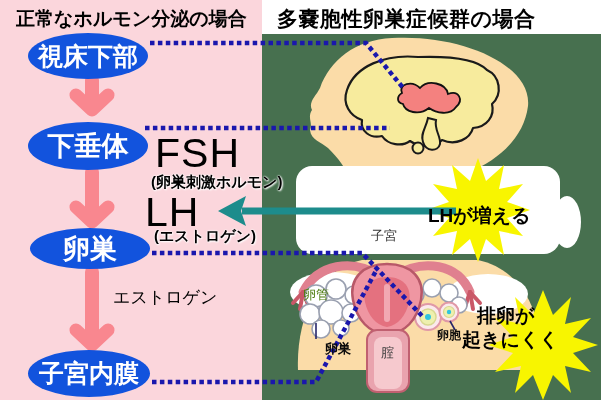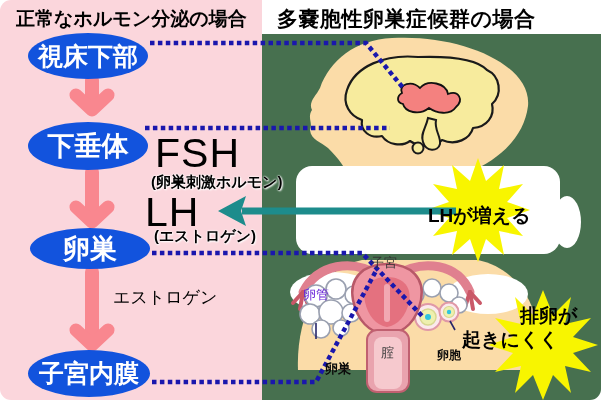--- a/index.html
+++ b/index.html
@@ -1,38 +1,38 @@
 <!DOCTYPE html>
 <html><head>
 <meta charset="utf-8">
 <style>
   html,body{margin:0;padding:0;background:#fff;}
   .canvas{
     position:relative;width:601px;height:400px;overflow:hidden;
-    font-family:"Liberation Sans","DejaVu Sans",sans-serif;color:#000;border-radius:11px;
+    font-family:"Liberation Sans","DejaVu Sans",sans-serif;color:#000;
   }
   .abs{position:absolute;}
   .left-bg{left:0;top:0;width:262px;height:400px;background:#fbd6dc;}
   .right-top-strip{left:262px;top:0;width:339px;height:34px;background:#ffffff;}
   .right-green{left:262px;top:34px;width:339px;height:366px;background:#47704f;}
   .title{font-weight:bold;white-space:nowrap;}
   .title-left{left:16px;top:6px;font-size:19px;}
   .title-right{left:277px;top:5px;font-size:21px;letter-spacing:.5px;}
   .node{
     background:#1253dd;color:#fff;font-weight:bold;border-radius:50%;
     display:flex;align-items:center;justify-content:center;white-space:nowrap;
   }
   .big-hormone{font-size:41px;line-height:1;letter-spacing:1px;}
   .sub-hormone{
     font-size:15px;font-weight:600;white-space:nowrap;
     text-shadow:0 0 2px #fff,0 0 2px #fff,1px 1px 2px #fff;
   }
   .between-text{font-size:17px;line-height:18px;white-space:nowrap;}
   .anat-label{font-size:13px;white-space:nowrap;color:#333;}
-  .anat-bold{font-weight:bold;color:#0a0a0a;margin-top:20px;}
+  .anat-bold{font-weight:bold;color:#0a0a0a;}
   .star-text{font-size:19px;font-weight:bold;white-space:nowrap;}
   svg{display:block;}
 </style>
 </head>
 <body>
 
 <div class="canvas">
 
   <div class="abs left-bg"></div>
   <div class="abs right-top-strip"></div>
@@ -147,23 +147,23 @@
   <div class="abs node" style="left:28px;top:350px;width:122px;height:47px;font-size:25px;">子宮内膜</div>
 
   <div class="abs big-hormone" style="left:155px;top:133px;">FSH</div>
   <div class="abs sub-hormone" style="left:151px;top:173px;">(卵巣刺激ホルモン)</div>
   <div class="abs big-hormone" style="left:145px;top:192px;">LH</div>
   <div class="abs sub-hormone" style="left:154px;top:227px;">(エストロゲン)</div>
   <div class="abs between-text" style="left:113px;top:289px;">
     <div>エストロゲン</div>
   </div>
 
-  <div class="abs anat-label" style="left:371px;top:254px;">子宮</div>
-  <div class="abs anat-label" style="left:303px;top:286px;color:#6d28d9;">卵管</div>
+  <div class="abs anat-label" style="left:371px;top:227px;">子宮</div>
+  <div class="abs anat-label" style="left:303px;top:286px;color:#4d7c0f;">卵管</div>
   <div class="abs anat-label anat-bold" style="left:325px;top:340px;">卵巣</div>
   <div class="abs anat-label" style="left:381px;top:344px;color:#3a3a3a;">腟</div>
   <div class="abs anat-label anat-bold" style="left:437px;top:327px;font-size:12px;">卵胞</div>
 
   <div class="abs star-text" style="left:428px;top:203px;">LHが増える</div>
-  <div class="abs star-text" style="left:520px;top:303px;">排卵が</div>
+  <div class="abs star-text" style="left:477px;top:303px;">排卵が</div>
   <div class="abs star-text" style="left:462px;top:327px;">起きにくく</div>
 
 </div>
 
 </body></html>

